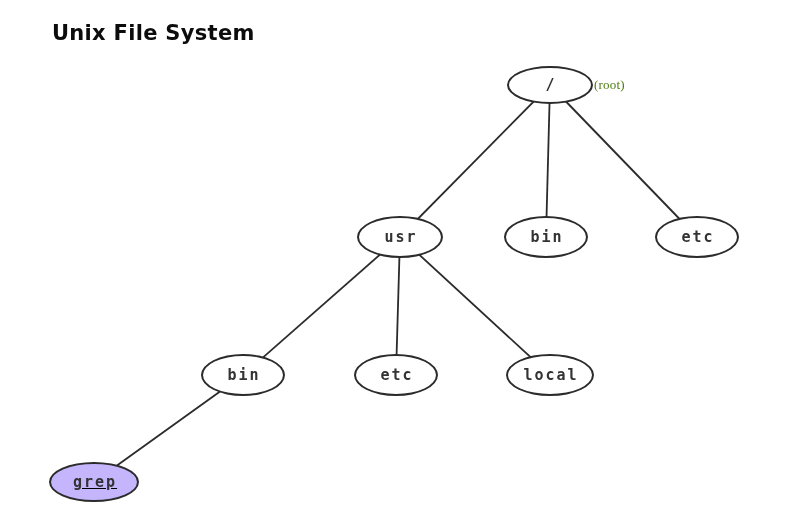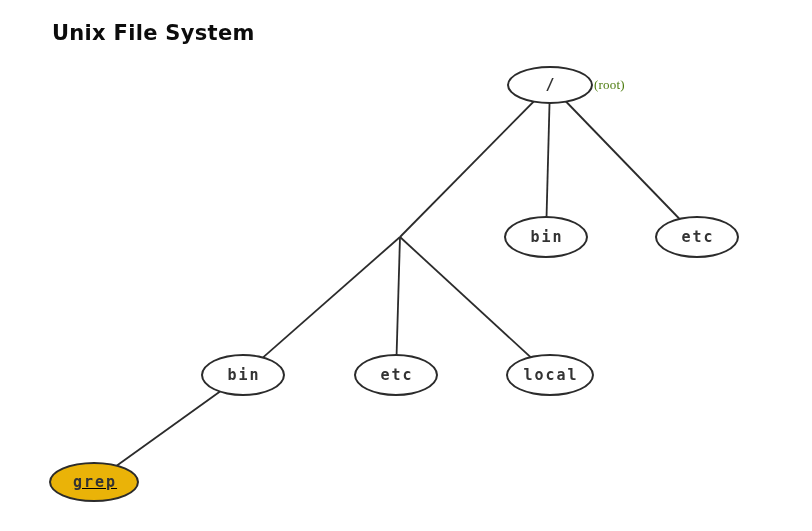--- a/index.html
+++ b/index.html
@@ -48,21 +48,21 @@
     position: absolute;
     box-sizing: border-box;
     background: #ffffff;
     border: 2px solid #2b2b2b;
     border-radius: 50%;
     display: flex;
     align-items: center;
     justify-content: center;
   }
   .node.highlighted {
-    background: #eab308;
+    background: #c4b5fd;
     text-decoration: underline;
   }
   .node-label {
     font-family: "DejaVu Sans Mono", "Liberation Mono", monospace;
     font-weight: bold;
     font-size: 15px;
     letter-spacing: 2px;
     text-indent: 2px;
     color: #333333;
     white-space: nowrap;
@@ -92,20 +92,23 @@
       <line x1="400" y1="237" x2="243" y2="375" stroke="#2b2b2b" stroke-width="1.8"></line>
       <line x1="400" y1="237" x2="396" y2="375" stroke="#2b2b2b" stroke-width="1.8"></line>
       <line x1="400" y1="237" x2="550" y2="375" stroke="#2b2b2b" stroke-width="1.8"></line>
       <line x1="243" y1="375" x2="94" y2="482" stroke="#2b2b2b" stroke-width="1.8"></line>
     </svg>
   <div class="node-layer" id="node-layer">
       <div class="node" style="left: 507px; top: 66px; width: 86px; height: 38px;">
         <span class="node-label">/</span>
         <span class="node-annotation">(root)</span>
       </div>
+      <div class="node" style="left: 357px; top: 216px; width: 86px; height: 42px;">
+        <span class="node-label">usr</span>
+      </div>
       <div class="node" style="left: 504px; top: 216px; width: 84px; height: 42px;">
         <span class="node-label">bin</span>
       </div>
       <div class="node" style="left: 655px; top: 216px; width: 84px; height: 42px;">
         <span class="node-label">etc</span>
       </div>
       <div class="node" style="left: 201px; top: 354px; width: 84px; height: 42px;">
         <span class="node-label">bin</span>
       </div>
       <div class="node" style="left: 354px; top: 354px; width: 84px; height: 42px;">

